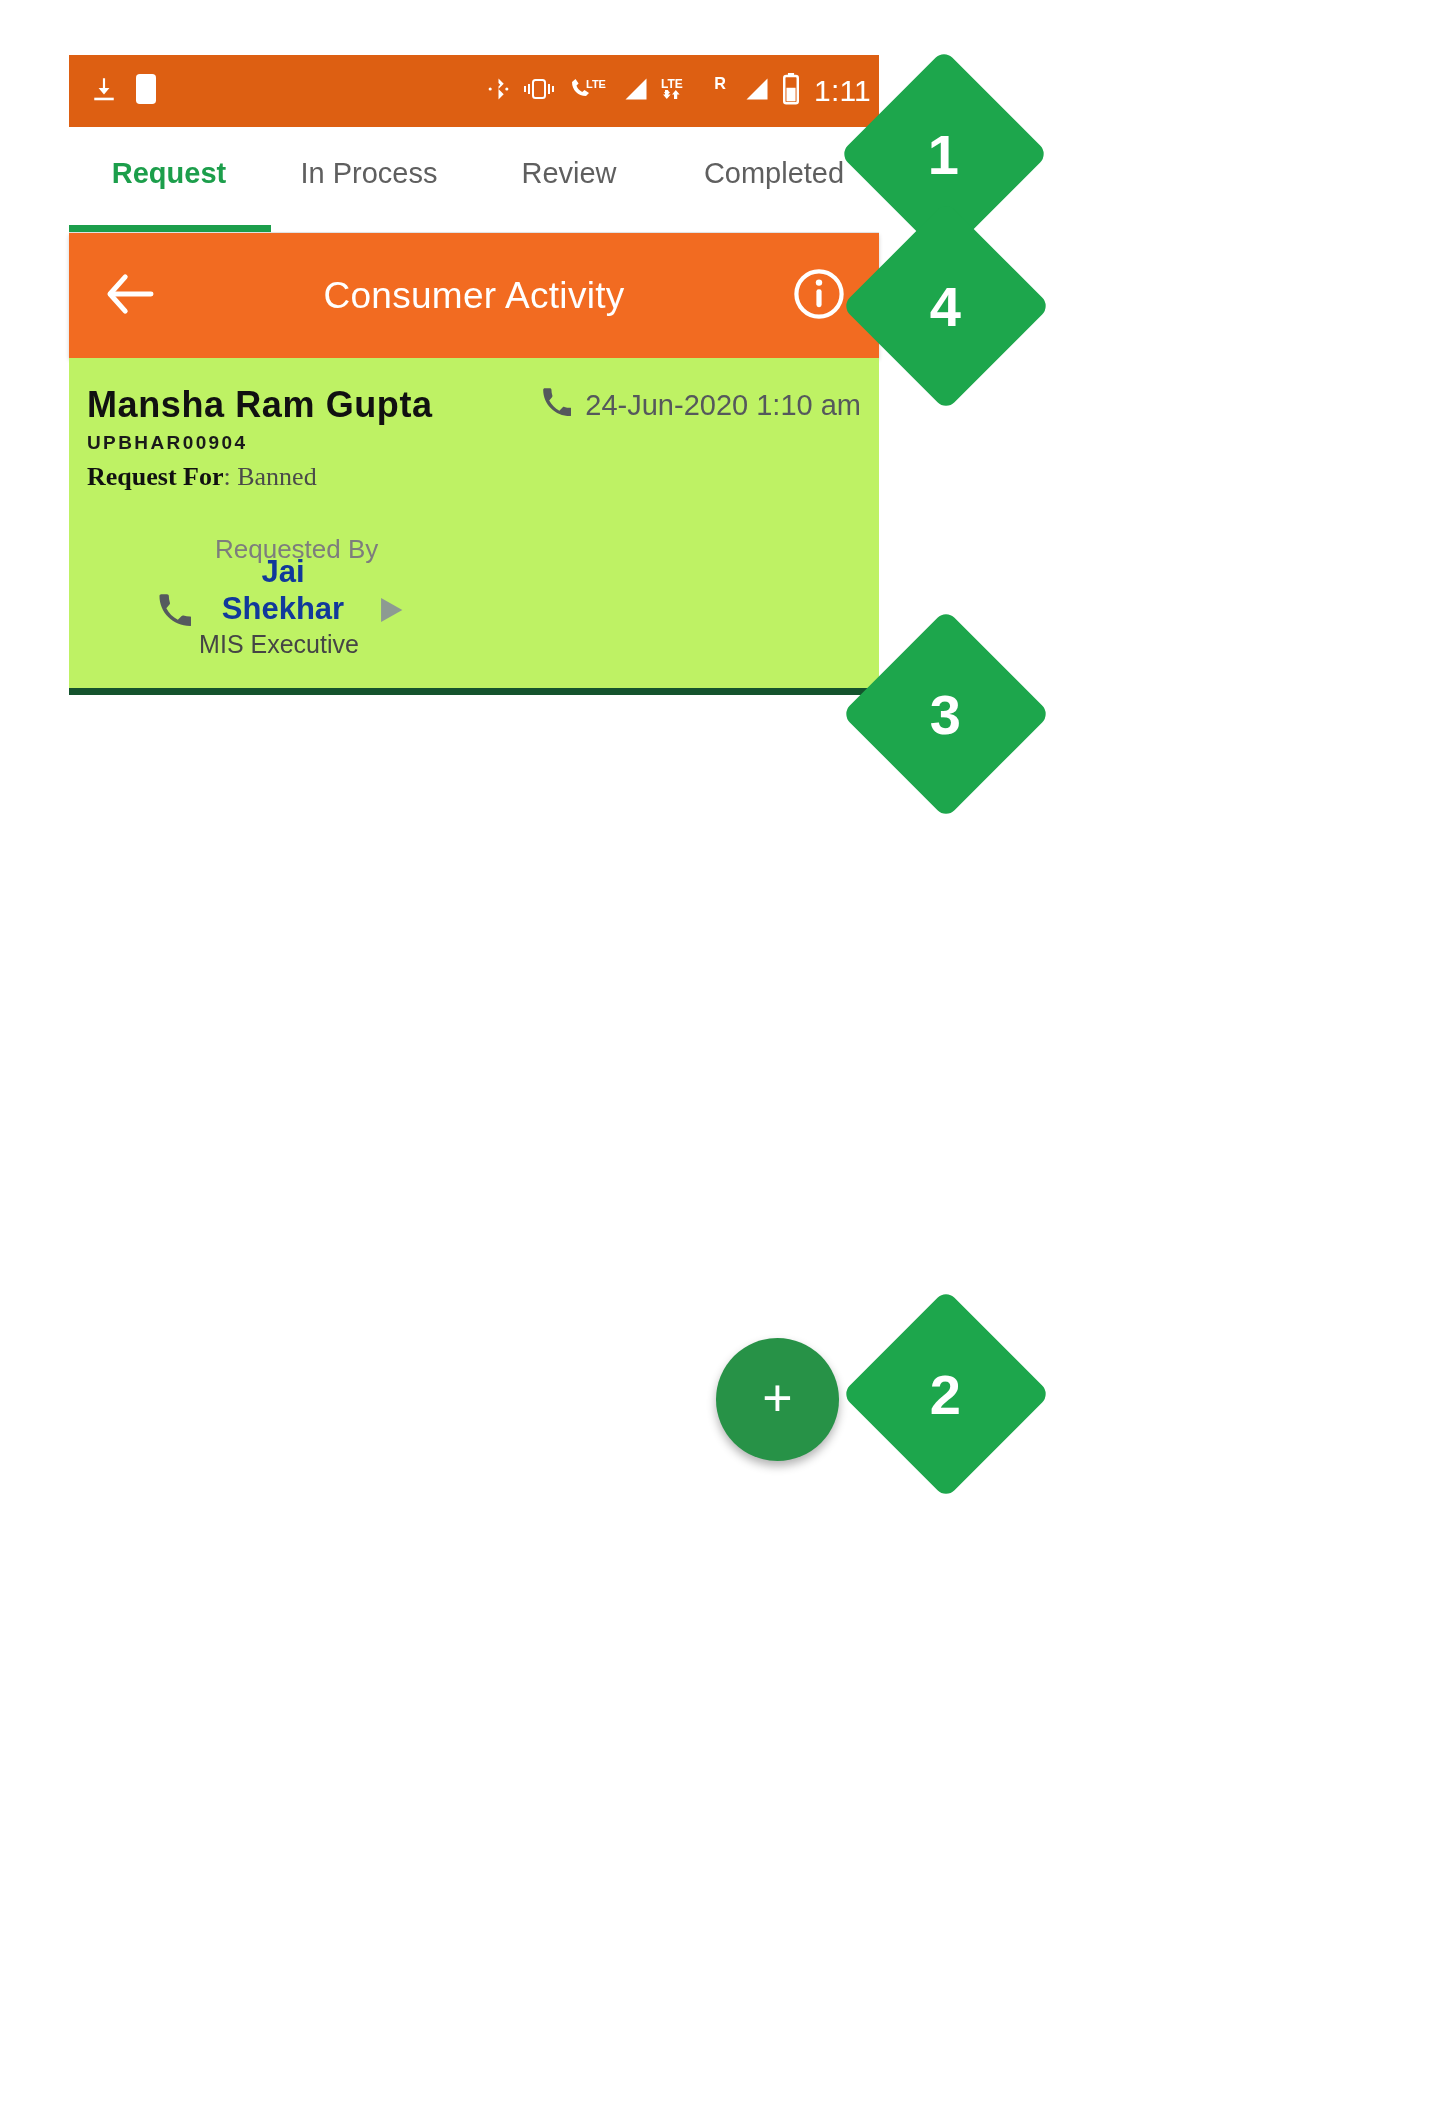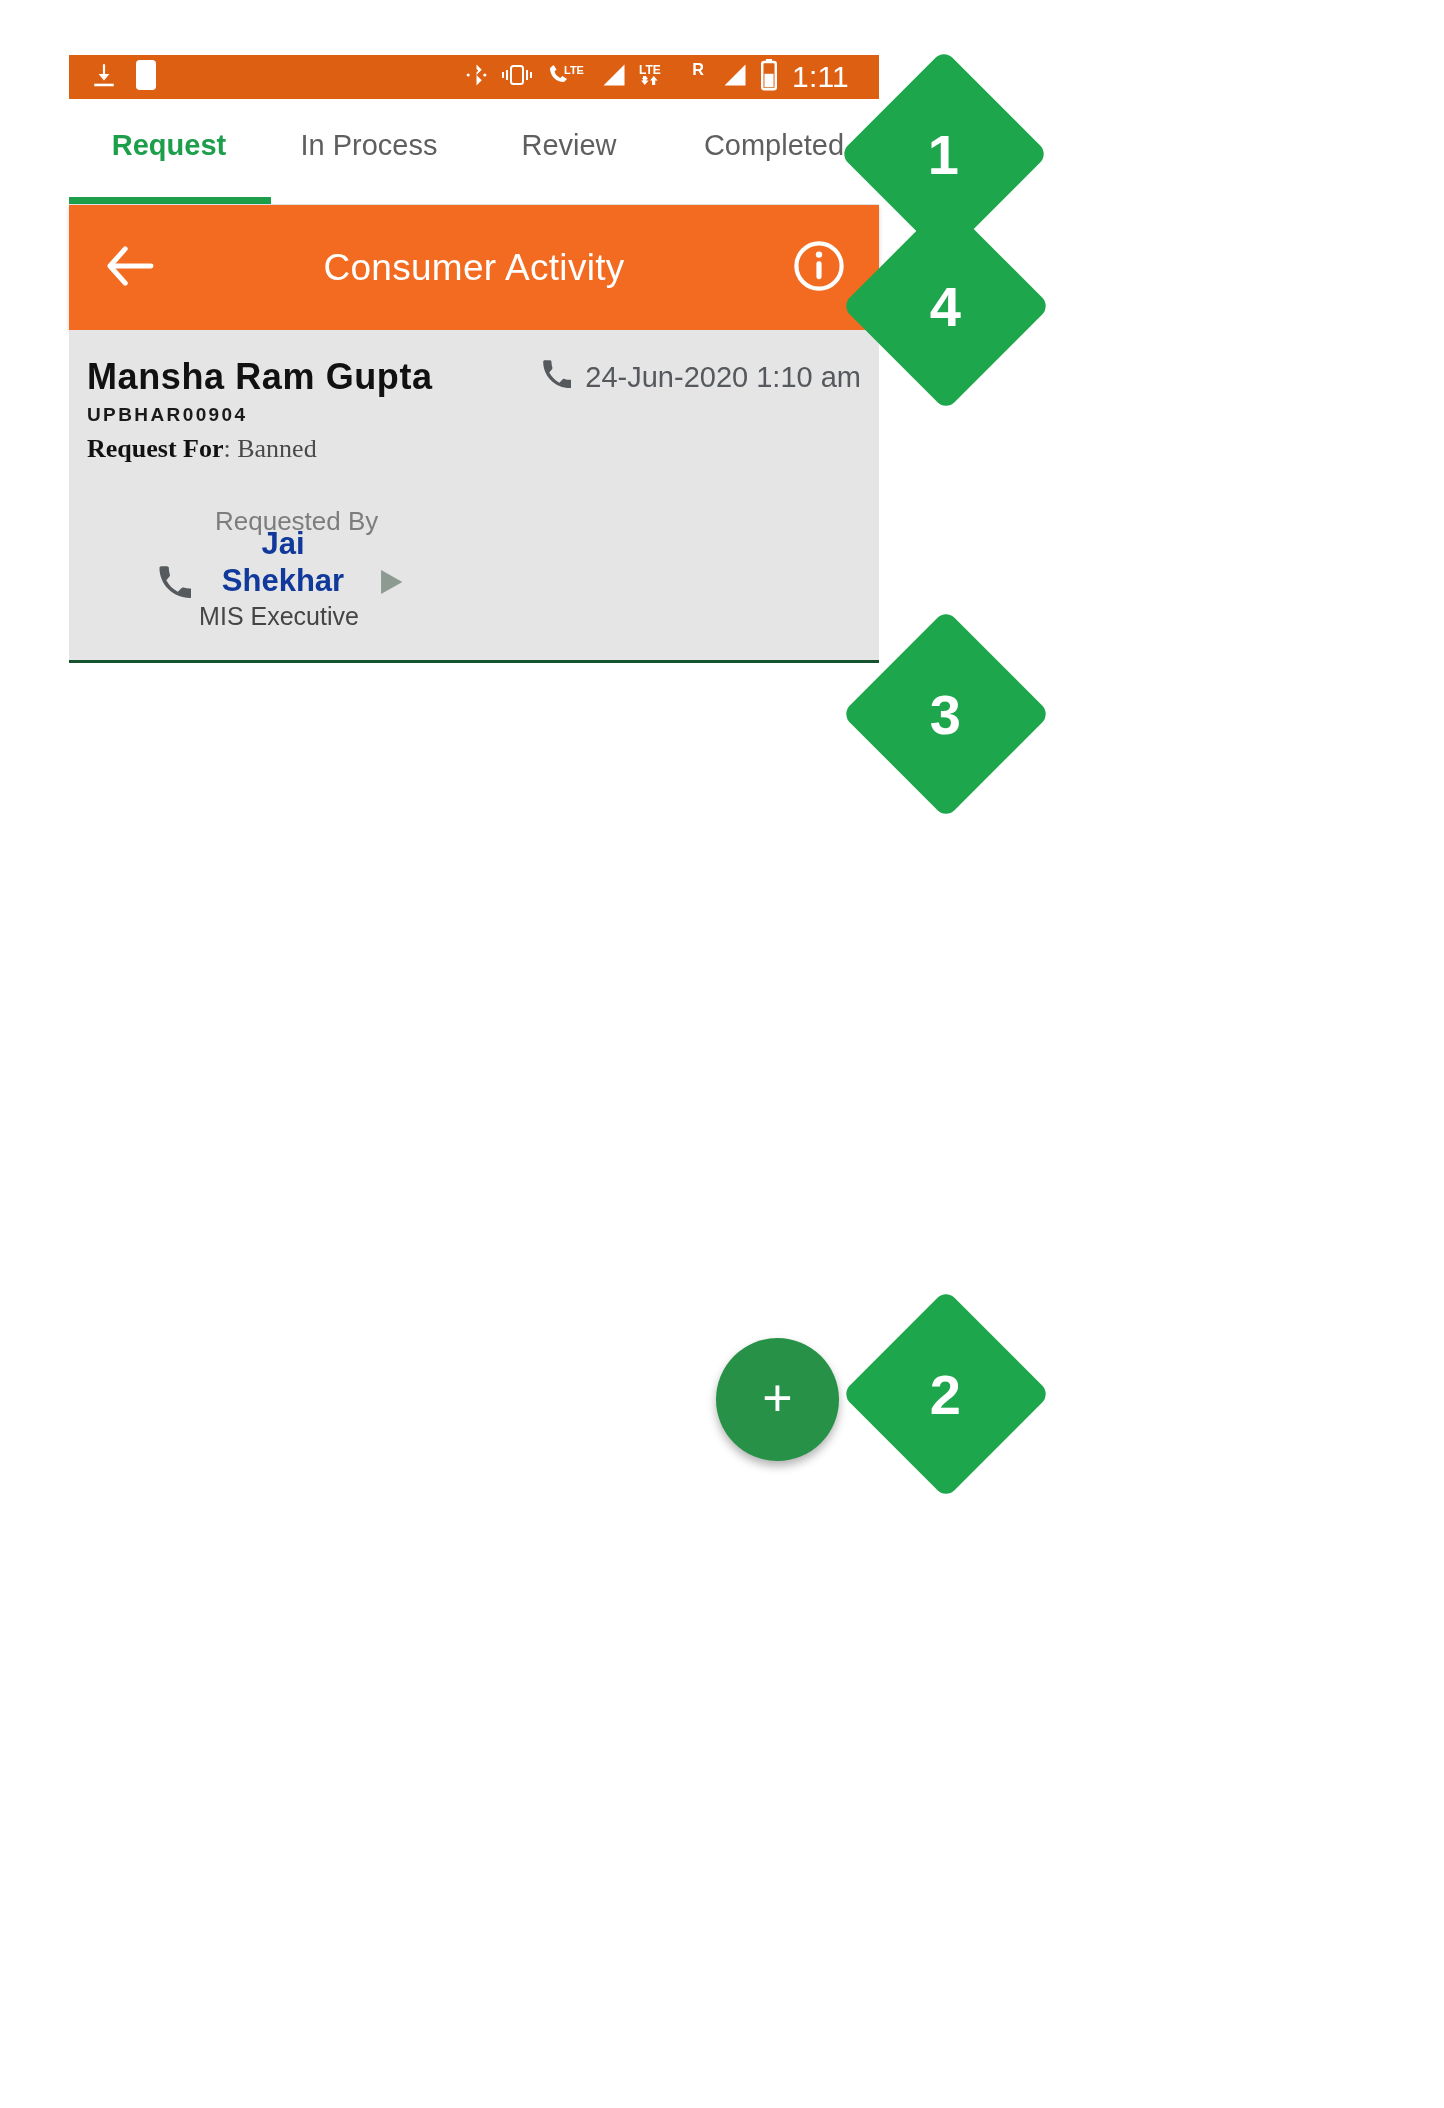--- a/index.html
+++ b/index.html
@@ -13,25 +13,25 @@
   
   #phone{
     position:absolute;
     left:69px;top:55px;
     width:810px;height:1984px;
     background:#ffffff;
   }
   
   #statusbar{
     position:relative;
-    height:44px;
+    height:72px;
     background:#DD5F12;
     display:flex;
     align-items:center;
-    padding:0 30px 0 22px;
+    padding:0 8px 0 22px;
     box-sizing:border-box;
     color:#ffffff;
   }
   .sb-left{display:flex;align-items:center;gap:18px;}
   .sb-right{margin-left:auto;display:flex;align-items:center;gap:11px;}
   .sb-ico{display:block;}
   .sb-time{
     font-size:30px;
     font-weight:400;
     letter-spacing:.2px;
@@ -90,23 +90,23 @@
   .tab .ind{
     position:absolute;
     left:0;right:0;
     bottom:0;
     height:7px;
     background:transparent;
   }
   .tab.active .ind{background:#1C9E4B;width:202px;left:0;}
   
   #card{
-    background:#e5e5e5;
+    background:#bef264;
     padding:26px 0 0 0;
-    border-bottom:3px solid #14532d;
+    border-bottom:7px solid #14532d;
     position:relative;
   }
   .card-head{
     display:flex;
     align-items:baseline;
     padding:0 18px 0 18px;
   }
   .cust-name{
     font-size:36px;
     font-weight:700;

